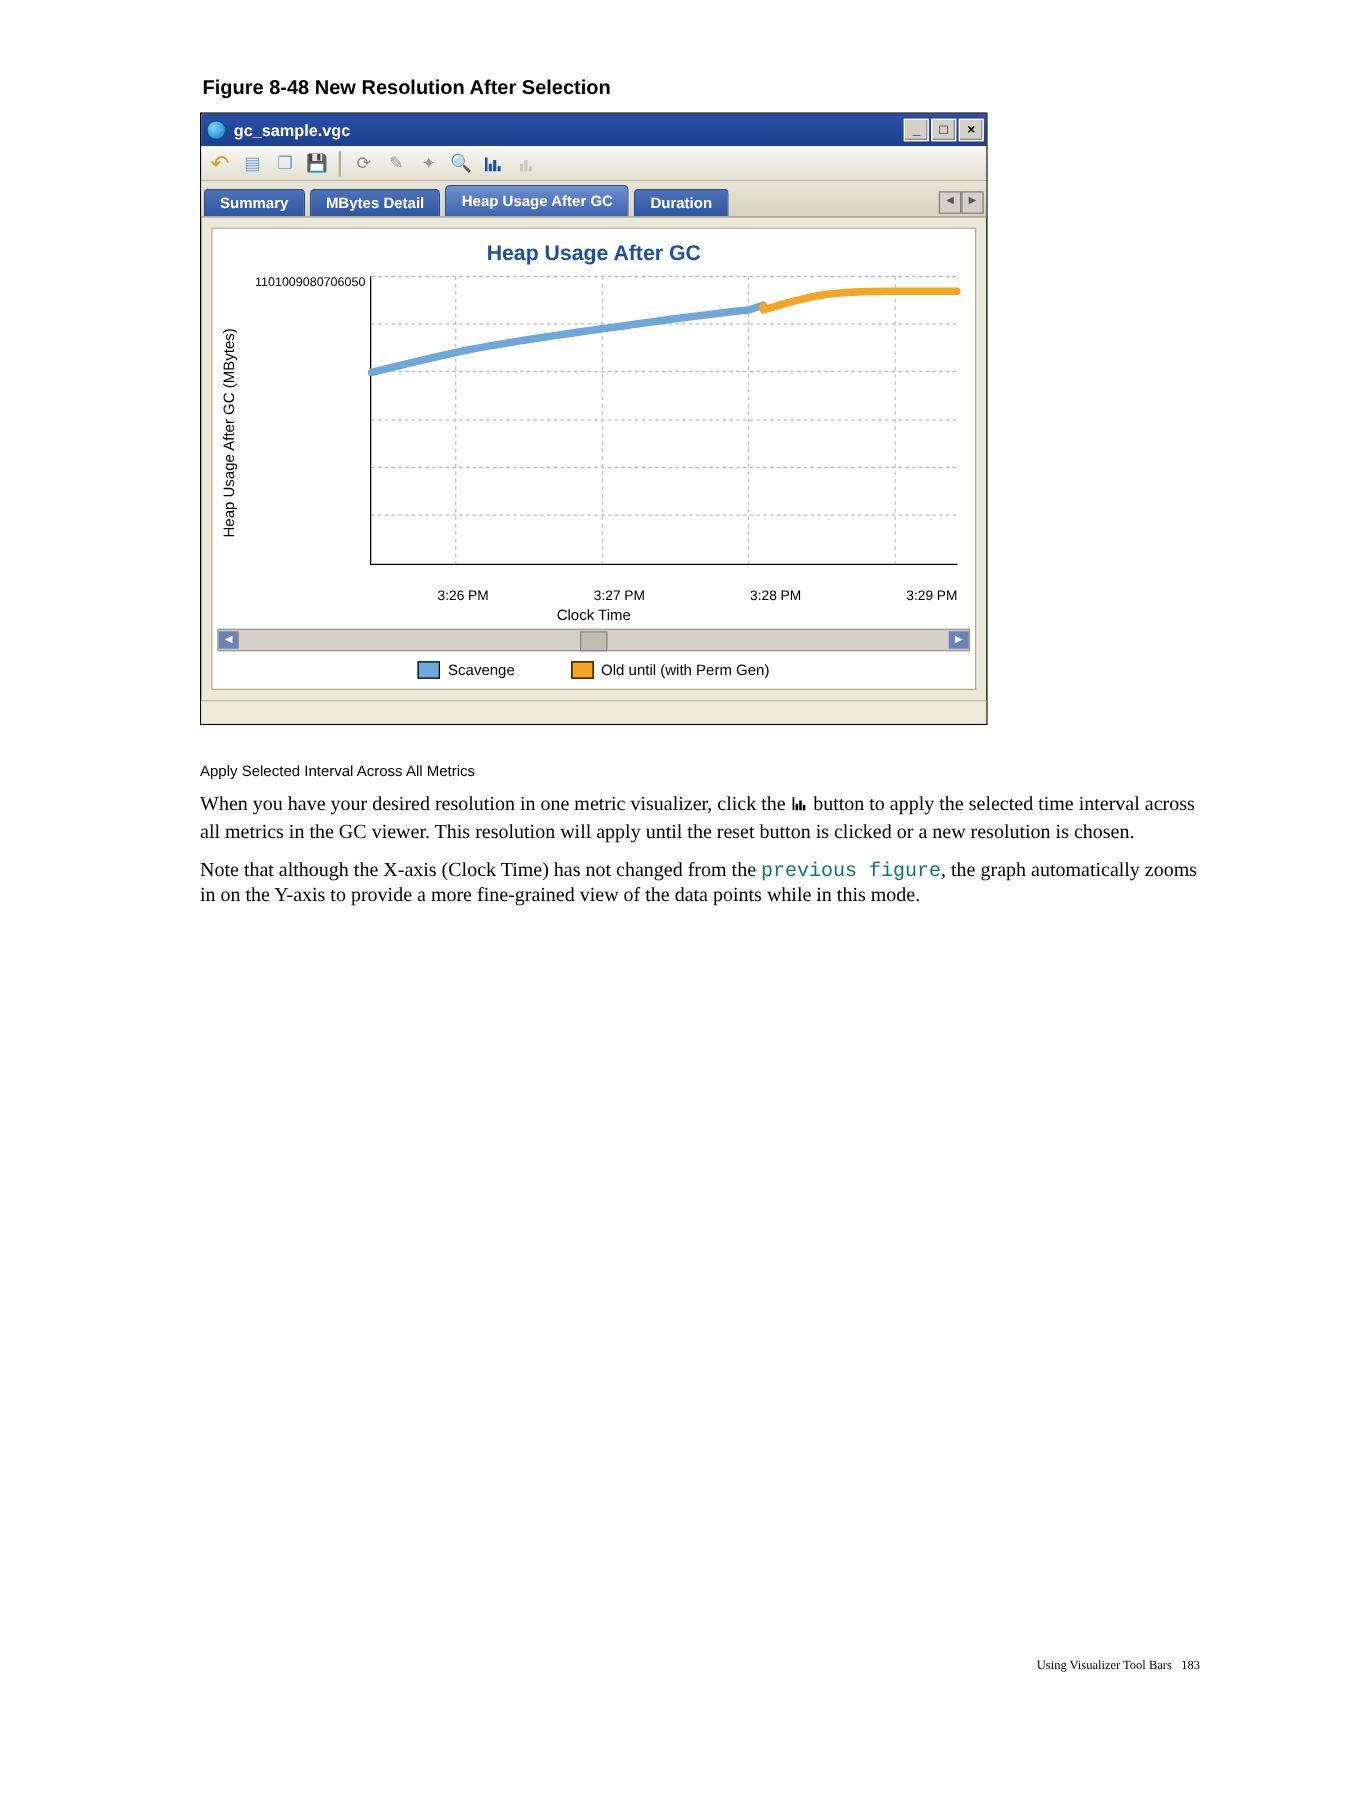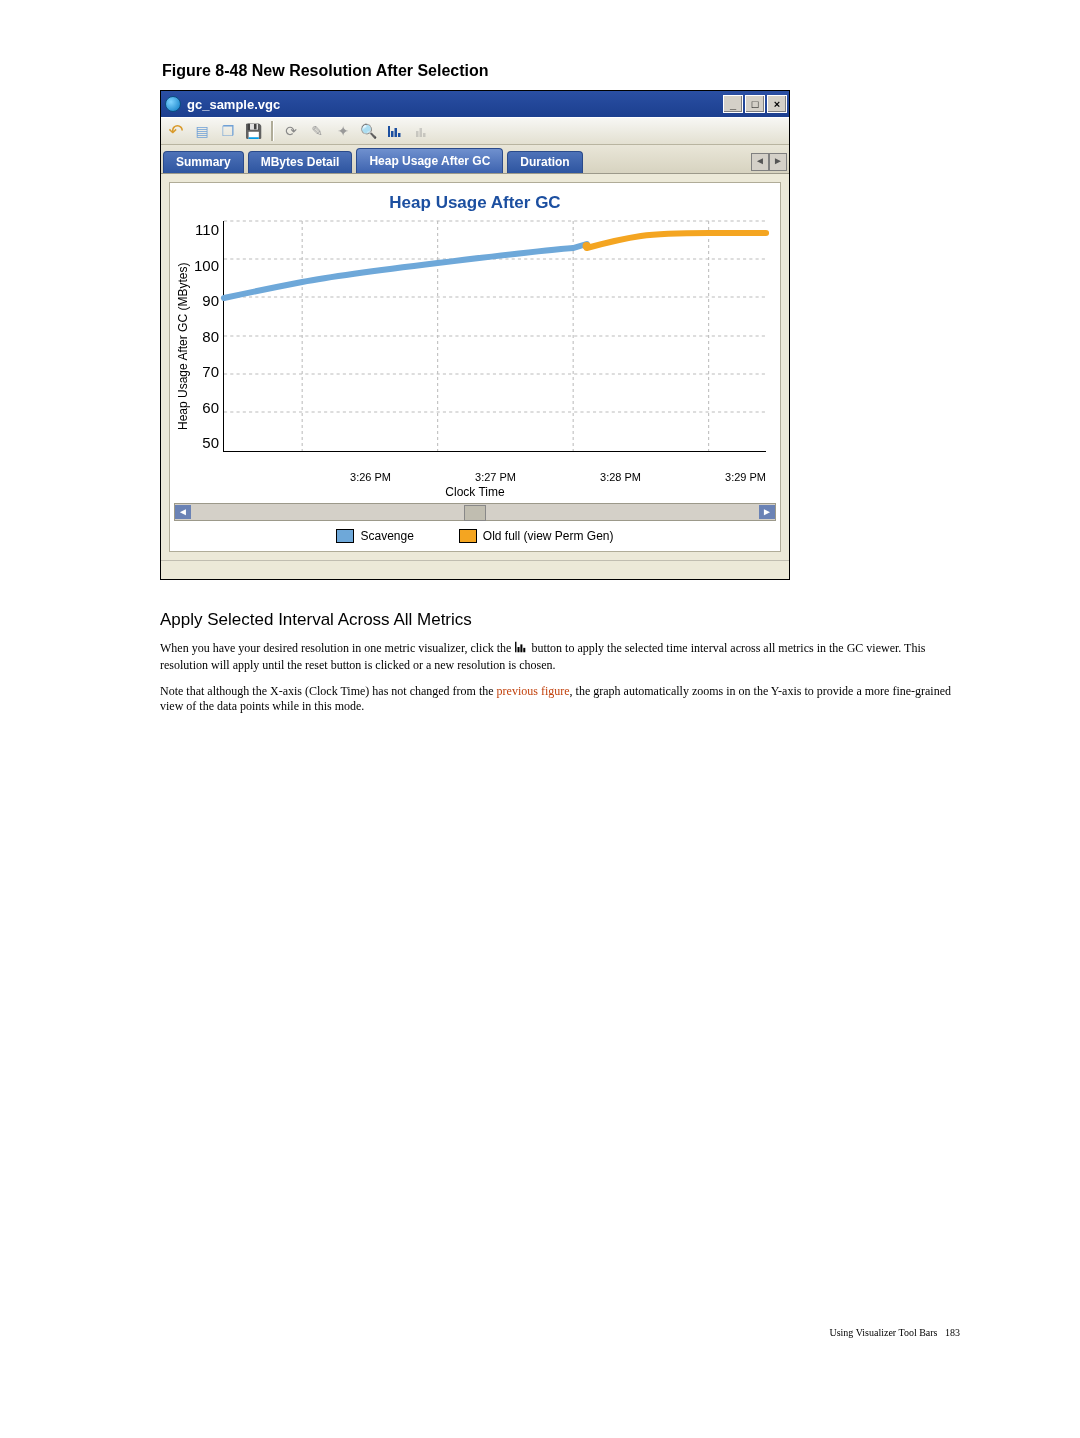--- a/index.html
+++ b/index.html
@@ -149,27 +149,28 @@
   .ylabel {
     font-family: Arial, sans-serif;
     font-size: 12px;
     writing-mode: vertical-rl;
     transform: rotate(180deg);
     text-align: center;
     padding: 0 2px;
   }
   .yticks {
     font-family: Arial, sans-serif;
-    font-size: 15px;
-    display: flex;
-    flex-direction: column;
+    font-size: 10px;
+    display: flex;
+    flex-direction: row;
     justify-content: space-between;
     text-align: right;
     padding: 0 4px 0 2px;
     height: 230px;
+    margin-left: 10px;
   }
   .plot {
     flex: 1;
     position: relative;
     border-left: 1px solid #000;
     border-bottom: 1px solid #000;
     height: 230px;
     margin-right: 10px;
     overflow: visible;
   }
@@ -235,29 +236,29 @@
     border: 1px solid #000;
   }
   .statusbar {
     height: 18px;
     background: #ece9d8;
     border-top: 1px solid #c0bdb0;
   }
   
   .subheading {
     font-family: Arial, Helvetica, sans-serif;
-    font-size: 17px;
+    font-size: 12px;
     margin: 8px 0 10px 0;
   }
   p.body {
-    font-size: 12px;
+    font-size: 16px;
     line-height: 1.28;
     margin: 0 0 10px 0;
   }
-  a.link { color: #c2410c; text-decoration: none; }
+  a.link { color: #0f766e; text-decoration: none; font-family: Liberation Mono, monospace; }
   .inline-icon {
     display: inline-block;
     vertical-align: -2px;
   }
   .footer {
     position: absolute;
     bottom: 40px;
     right: 120px;
     font-size: 10px;
   }
@@ -381,21 +382,21 @@
         <span class="end">►</span>
       </div>
 
       <div class="legend">
         <div class="item">
           <span class="swatch" style="background:#6ea8d9;"></span>
           <span>Scavenge</span>
         </div>
         <div class="item">
           <span class="swatch" style="background:#f4a521;"></span>
-          <span>Old full (view Perm Gen)</span>
+          <span>Old until (with Perm Gen)</span>
         </div>
       </div>
     </div>
 
     <div class="statusbar"></div>
   </div>
 
   <div class="subheading">Apply Selected Interval Across All Metrics</div>
 
   <p class="body">

